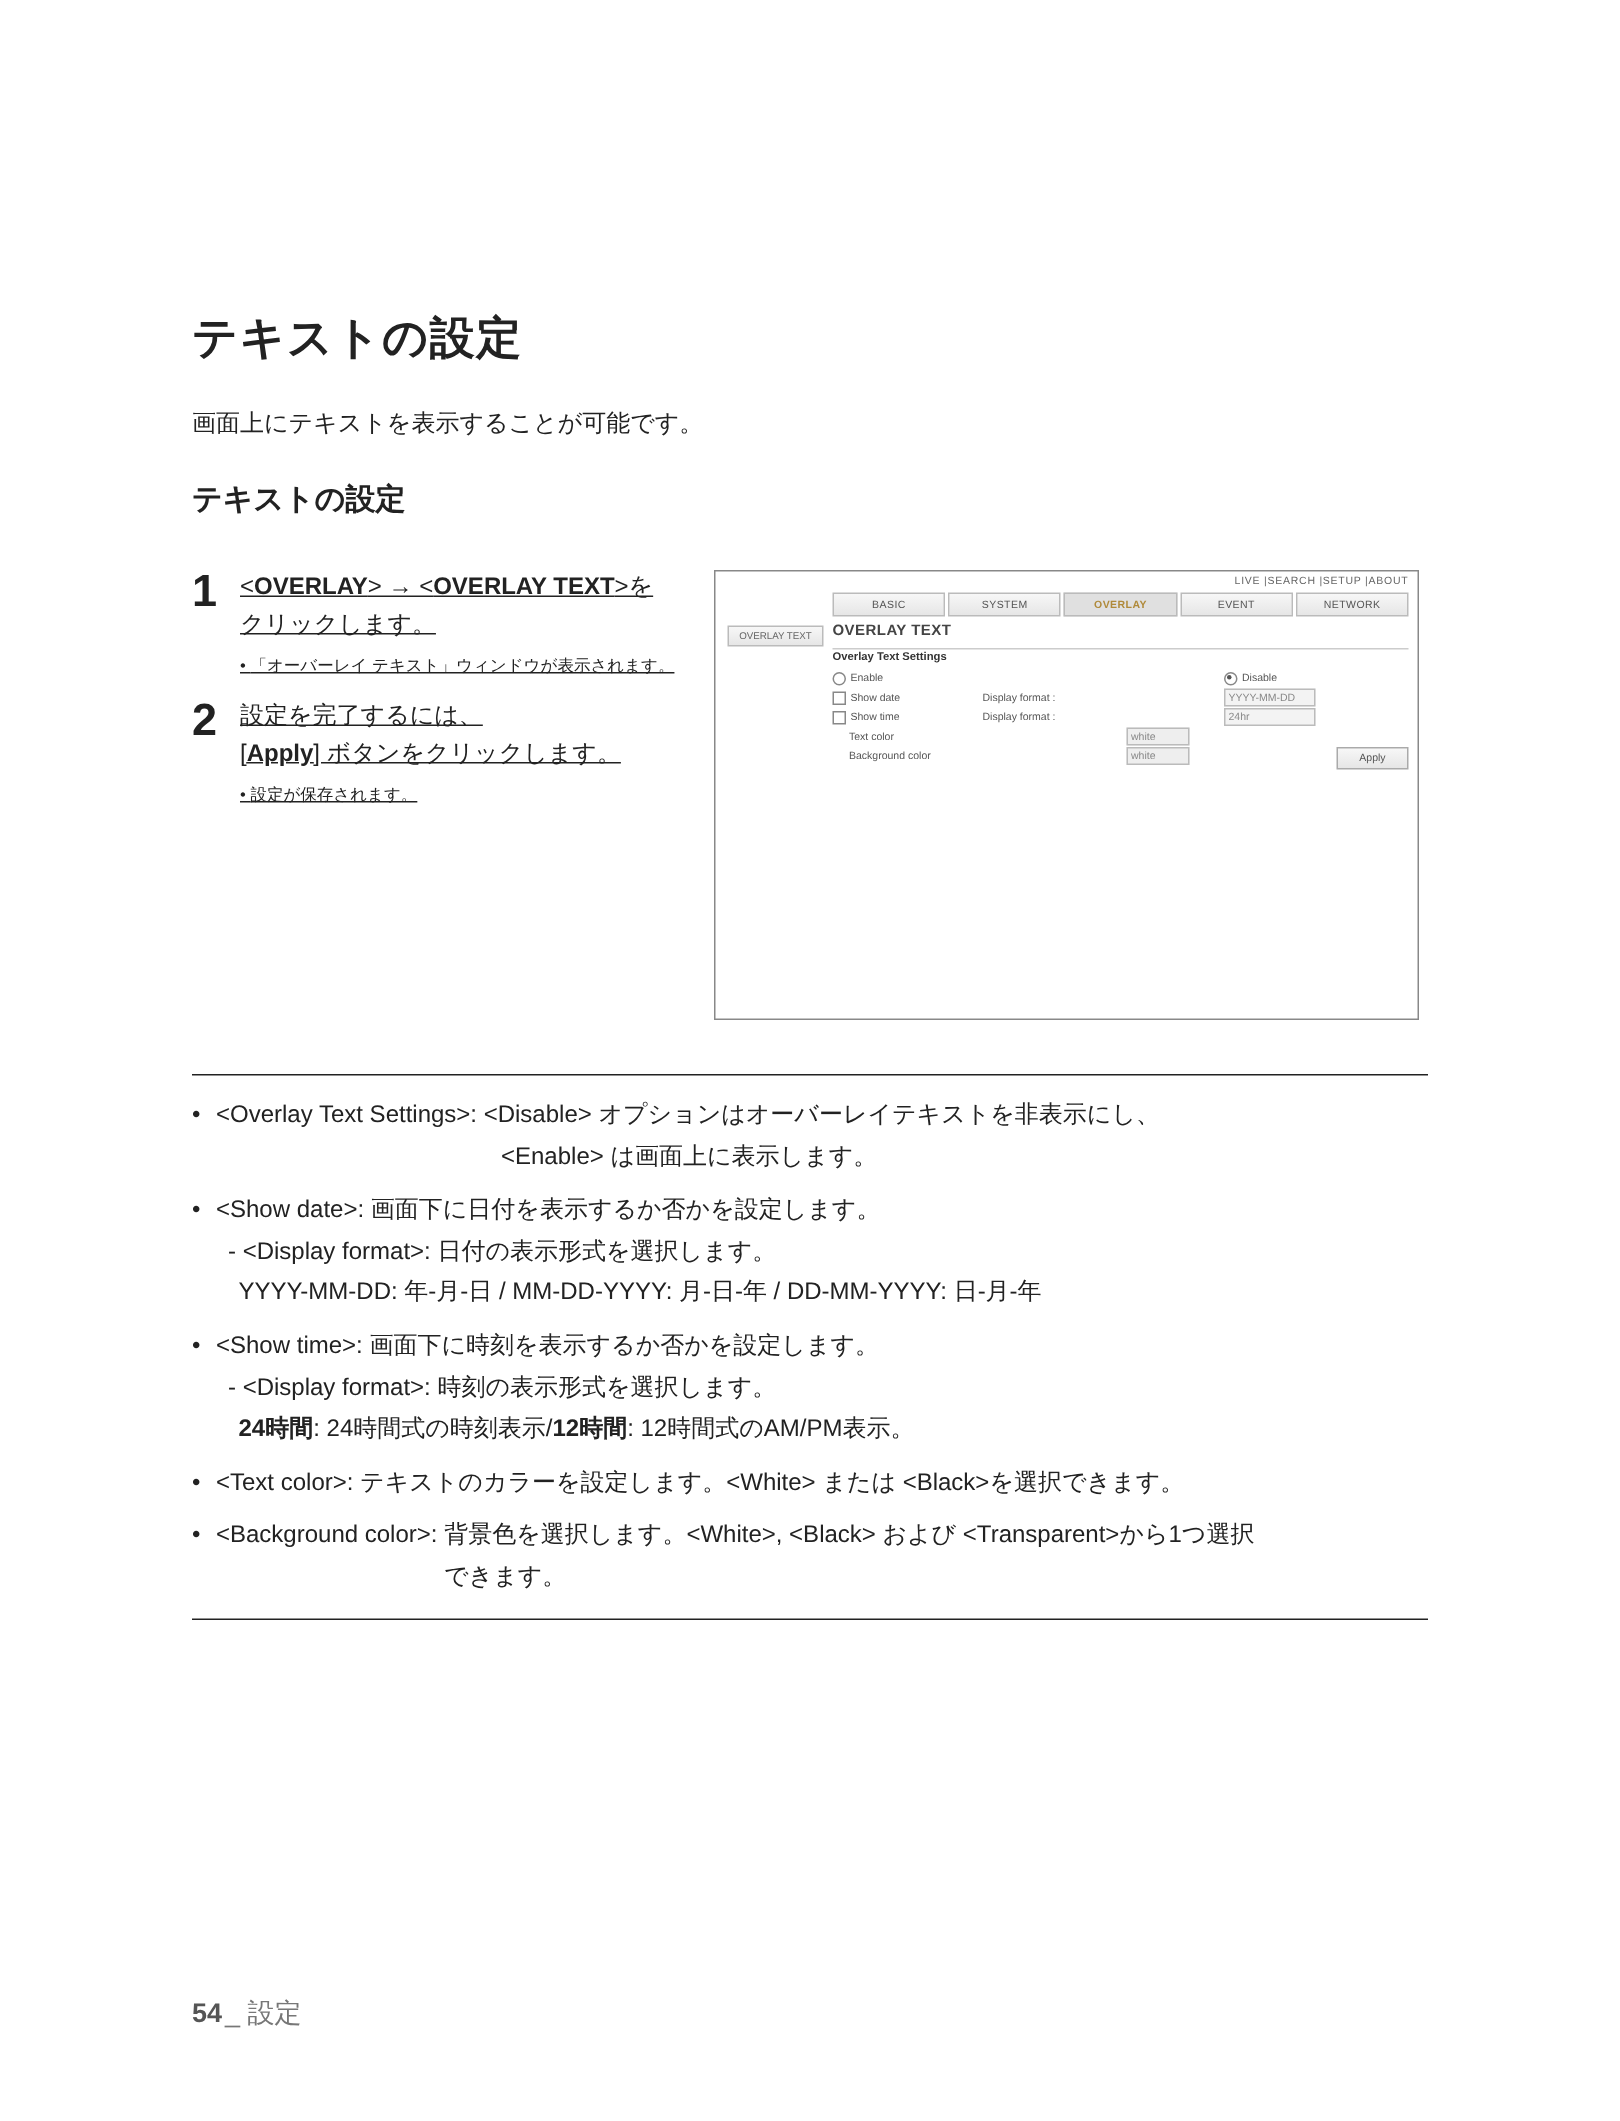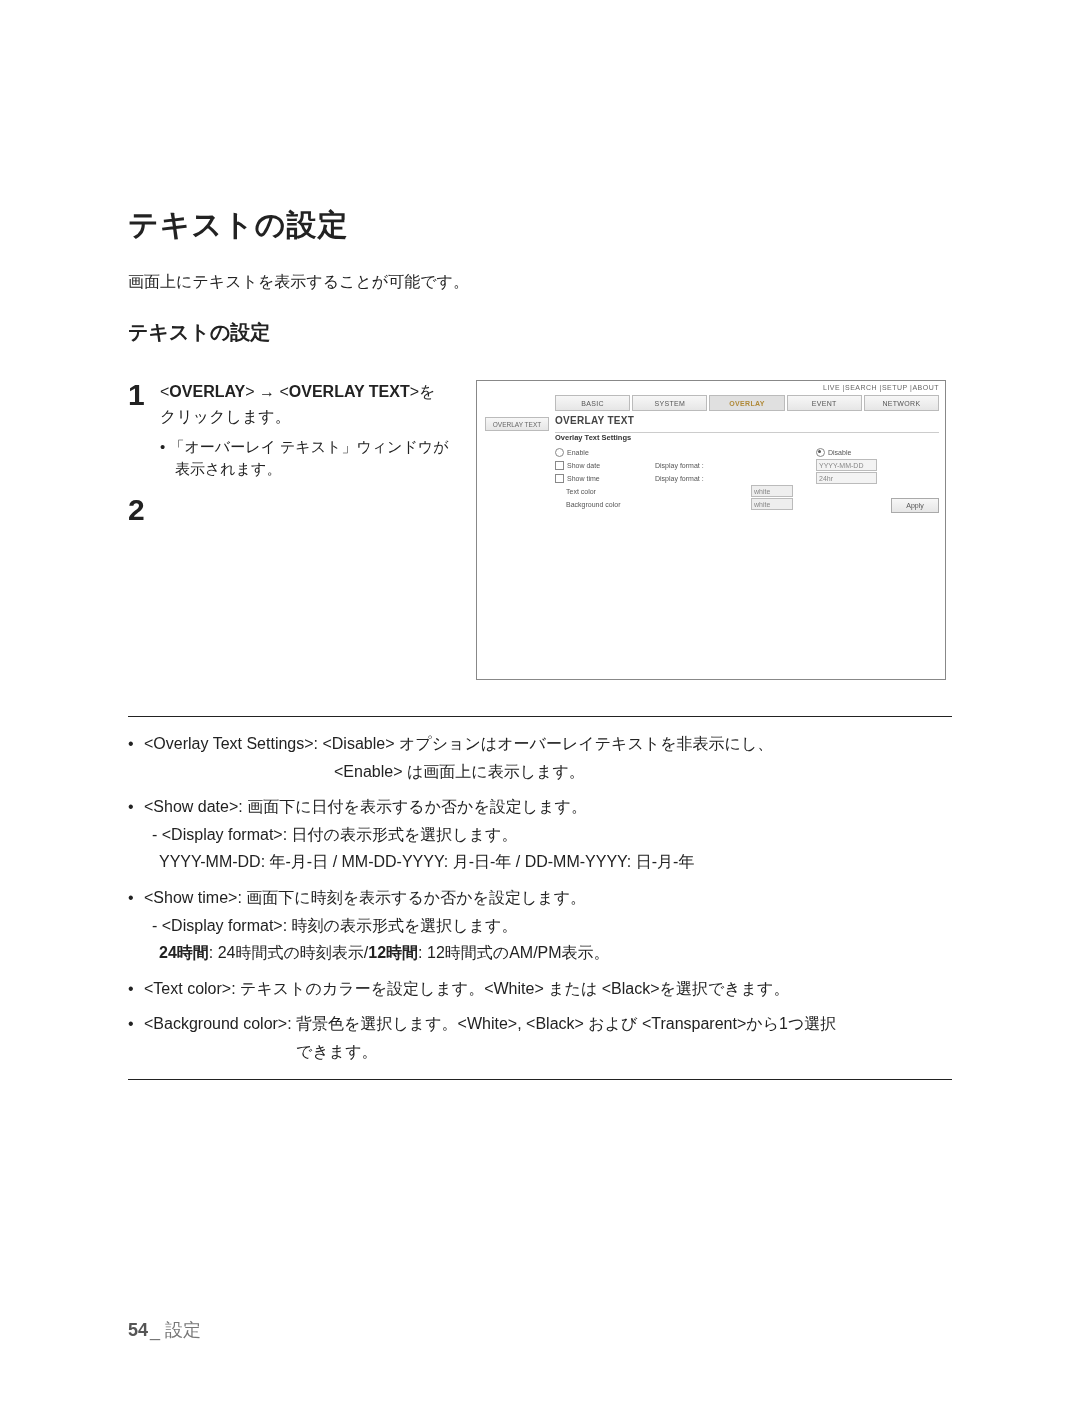--- a/index.html
+++ b/index.html
@@ -14,24 +14,24 @@
   .page{
     position:absolute;left:128px;top:205px;width:824px;
   }
   .h1{font-size:30px;font-weight:700;letter-spacing:1px;margin:0 0 26px 0;}
   .lead{font-size:16px;margin:0 0 26px 0;}
   .h2{font-size:20px;font-weight:700;margin:0 0 34px 0;}
   .two-col{display:flex;gap:18px;align-items:flex-start;}
   .steps{flex:0 0 330px;}
   .step{display:flex;gap:10px;margin-bottom:12px;}
   .step-num{font-size:30px;font-weight:700;line-height:1;min-width:22px;}
-  .step-body{font-size:16px;line-height:1.55;}
+  .step-body{font-size:16px;line-height:1.55;text-decoration:underline;}
   .step-body .strong{font-weight:700;}
   .step-sub{margin:6px 0 0 0;padding:0;}
-  .step-sub li{list-style:none;font-size:15px;line-height:1.5;
+  .step-sub li{list-style:none;font-size:11px;line-height:1.5;
     text-indent:-1em;padding-left:1em;margin-bottom:2px;}
   .step-sub li::before{content:"•  ";}
   .shot{flex:1 1 auto;}
   .shot .mock{
     width:470px;height:300px;border:1px solid #888;
     box-sizing:border-box;position:relative;background:#fff;
     font-size:7.5px;color:#555;
   }
   .mock .topright{position:absolute;right:6px;top:3px;font-size:7px;
     letter-spacing:.5px;color:#666;}
@@ -72,21 +72,21 @@
     color:#555;}
   .rule{border:none;border-top:1px solid #222;margin:36px 0 14px 0;}
   .defs{font-size:16px;line-height:1.6;}
   .defs .row{display:flex;margin:0 0 2px 0;}
   .defs .bul{flex:0 0 16px;}
   .defs .txt{flex:1;}
   .defs .sub{margin-left:24px;}
   .defs .sub2{margin-left:31px;}
   .defs .gap{height:8px;}
   .rule2{border:none;border-top:1px solid #222;margin:14px 0 0 0;}
-  .footer{position:absolute;left:128px;bottom:72px;font-size:18px;color:#777;}
+  .footer{position:absolute;left:128px;bottom:60px;font-size:18px;color:#777;}
   .footer .pn{font-weight:700;color:#555;margin-right:2px;}
   .strong{font-weight:700;}
 </style>
 </head>
 <body>
 
 <div class="page">
 
   <h1 class="h1">テキストの設定</h1>
 
@@ -103,20 +103,27 @@
           <span>&lt;</span><span class="strong">OVERLAY</span><span>&gt; → &lt;</span><span class="strong">OVERLAY TEXT</span><span>&gt;を</span><br>
           <span>クリックします。</span>
           <ul class="step-sub">
             <li>「オーバーレイ テキスト」ウィンドウが表示されます。</li>
           </ul>
         </div>
       </div>
 
       <div class="step">
         <div class="step-num">2</div>
+        <div class="step-body">
+          <span>設定を完了するには、</span><br>
+          <span>[</span><span class="strong">Apply</span><span>] ボタンをクリックします。</span>
+          <ul class="step-sub">
+            <li>設定が保存されます。</li>
+          </ul>
+        </div>
       </div>
 
     </div>
 
     <div class="shot">
       <div class="mock">
         <div class="topright">LIVE  |SEARCH |SETUP |ABOUT</div>
         <div class="tabs">
           <div class="tab">BASIC</div>
           <div class="tab">SYSTEM</div>

